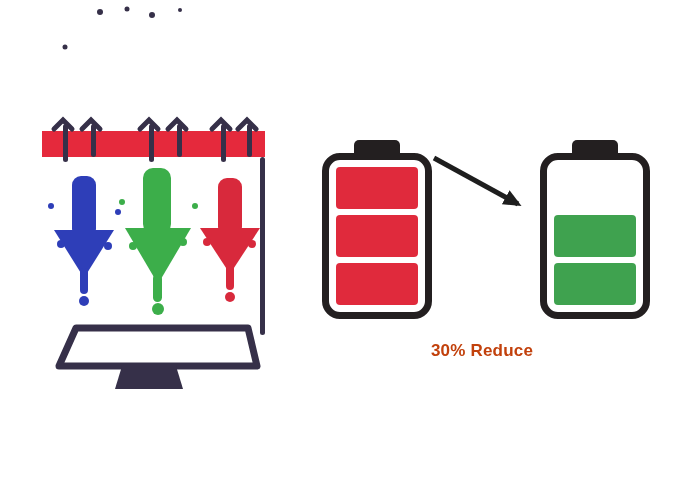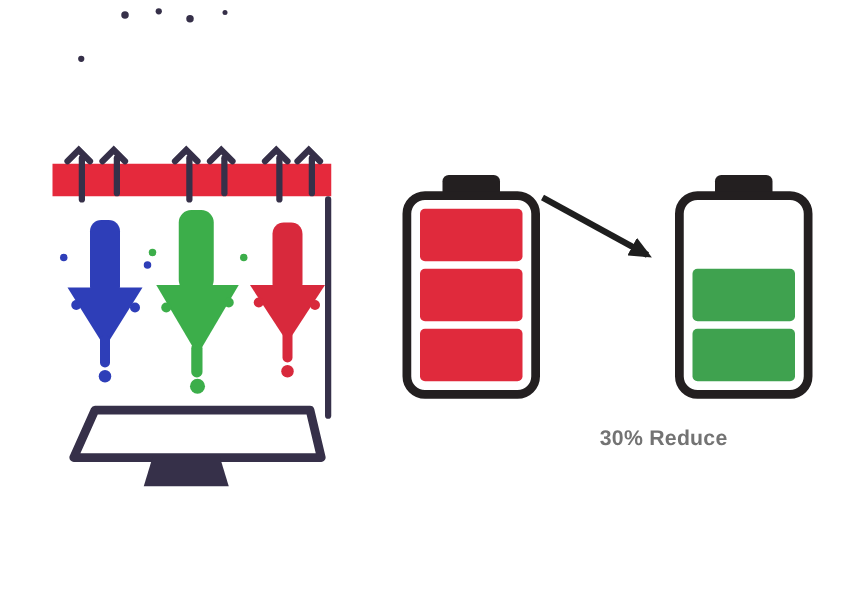--- a/index.html
+++ b/index.html
@@ -40,25 +40,25 @@
   }
   .cells.bottom { justify-content: flex-end; }
   .cell { border-radius: 4px; }
   .cell.red   { flex: 1 1 auto; background: #e02a3c; }
   .cell.green { flex: 0 0 auto; height: 42px; background: #3fa24f; }
 
   
   .caption {
     position: absolute;
     left: 382px; top: 341px; width: 200px;
-    text-align: right;
+    text-align: center;
     font-weight: 600;
     font-size: 17px;
     letter-spacing: 0.2px;
-    color: #737373;
+    color: #c2410c;
   }
 </style>
 </head>
 <body>
 
 <div id="canvas">
 
   <svg class="abs" style="left:30px; top:0; width:245px; height:400px" viewBox="0 0 245 400" fill="none" xmlns="http://www.w3.org/2000/svg">
 
     <g fill="#363049">

